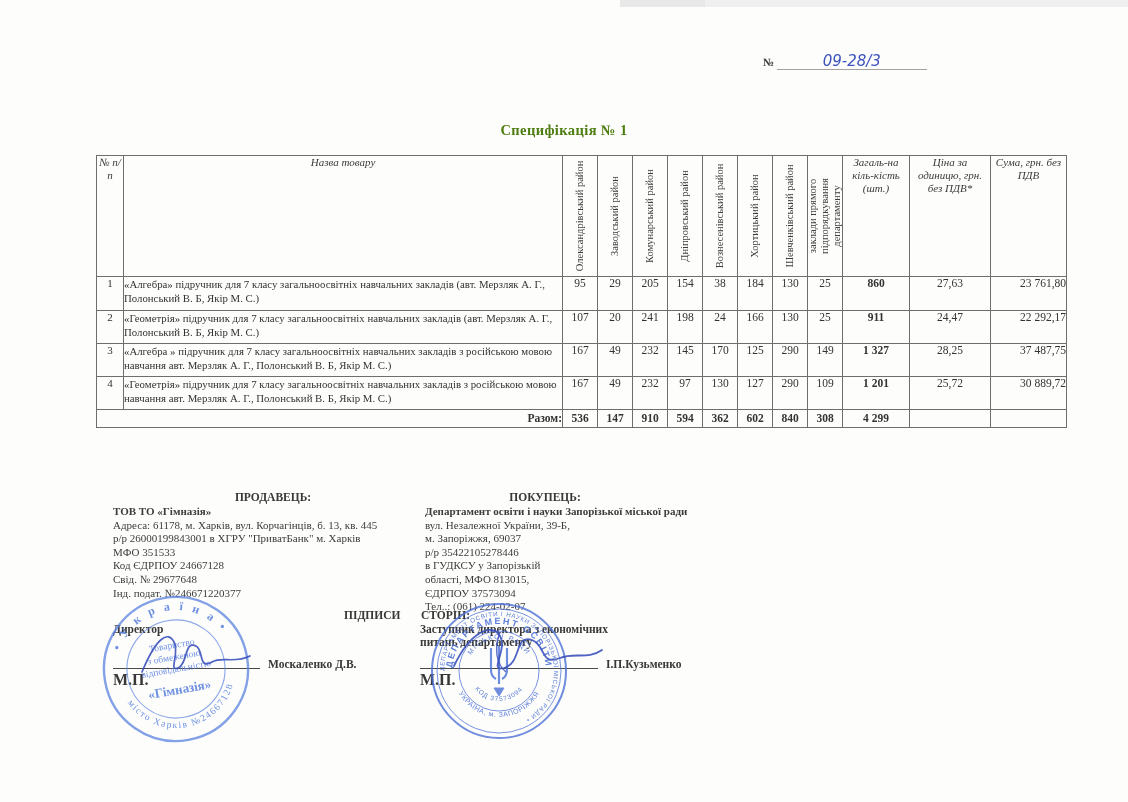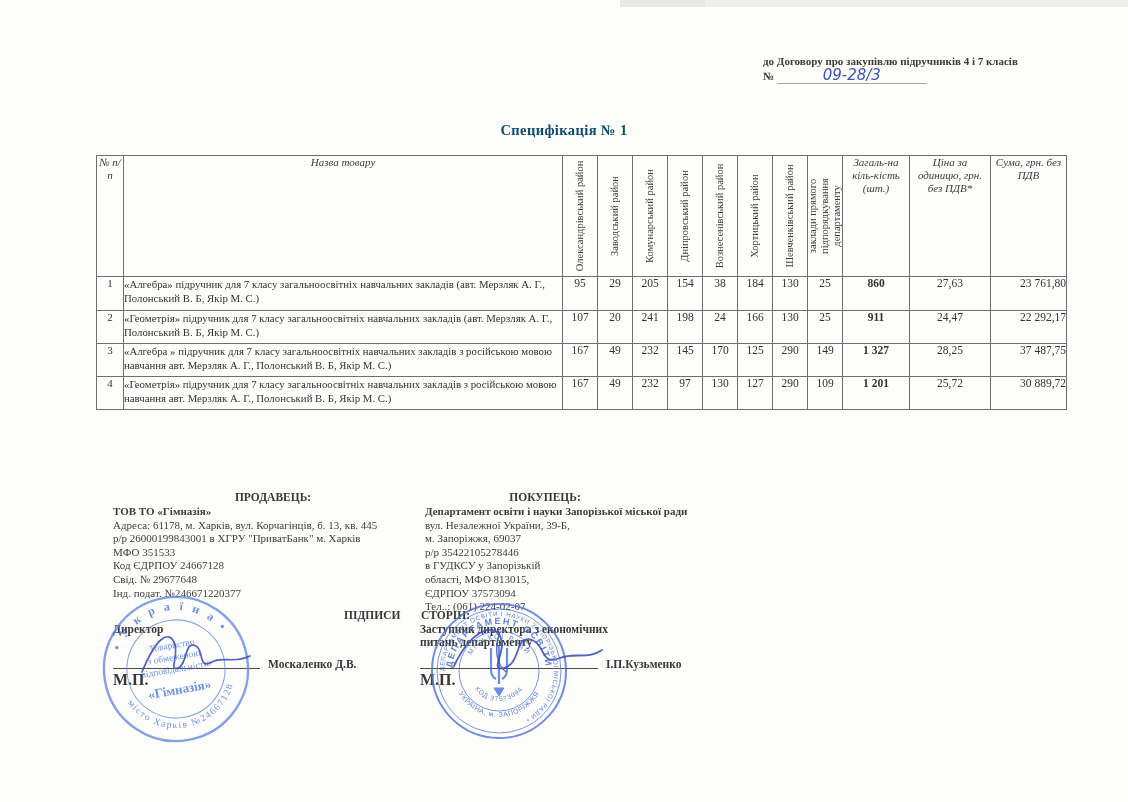--- a/index.html
+++ b/index.html
@@ -11,21 +11,21 @@
   }
   .scan-strip{position:absolute; top:0; left:620px; width:508px; height:7px; background:#f0efef;}
   .scan-strip2{position:absolute; top:0; left:620px; width:85px; height:7px; background:#e9e8e8;}
   .b{font-weight:bold;}
   
   .hdr{position:absolute; left:763px; top:54px; width:330px; font-size:11px; font-weight:bold; color:#3a3a3a; line-height:13px;}
   .hdr-row{position:relative; margin-top:1px;}
   .hand{font-family:"DejaVu Sans", sans-serif; font-style:italic; color:#3c52bd; font-weight:normal;}
   .uline{display:inline-block; border-bottom:1px solid #a3a3a3; text-align:center;}
   .title{position:absolute; left:0; top:122px; width:1128px; text-align:center;
-         font-size:14.5px; font-weight:bold; color:#0c4a6e; letter-spacing:.4px;}
+         font-size:14.5px; font-weight:bold; color:#4d7c0f; letter-spacing:.4px;}
   
   table.spec{position:absolute; left:96px; top:155px; width:970px; border-collapse:collapse; table-layout:fixed;}
   table.spec td, table.spec th{border:1px solid #6e6e6e; padding:0; vertical-align:top; overflow:hidden;}
   table.spec{border:1.5px solid #555;}
   th.hnum, th.hname, th.htot, th.hprice, th.hsum{
      font-style:italic; font-weight:normal; font-size:11px; text-align:center; padding-top:7px; color:#3a3a3a; line-height:13px;}
   th.vcell{position:relative; height:120px;}
   .vtext{position:absolute; left:50%; top:50%; width:112px;
          transform:translate(-50%,-50%) rotate(-90deg);
          font-size:10.5px; font-weight:normal; line-height:12px; text-align:center; color:#3d3d3d;}
@@ -61,21 +61,20 @@
   .ink{position:absolute;}
 </style>
 </head>
 <body>
 
 <div class="page">
   <div class="scan-strip"></div>
   <div class="scan-strip2"></div>
 
   <div class="hdr">
-    <div class="hdr-row">до Договору про закупівлю підручників 4 і 7 класів</div>
     <div class="hdr-row">
       <span>№</span>
       <span class="uline" style="width:150px;"><span class="hand" style="font-size:15px;">09-28/3</span></span>
     </div>
   </div>
 
   <div class="title">Специфікація № 1</div>
 
   <table class="spec">
     <colgroup>
@@ -178,20 +177,34 @@
       <td class="cval">232</td>
       <td class="cval">97</td>
       <td class="cval">130</td>
       <td class="cval">127</td>
       <td class="cval">290</td>
       <td class="cval">109</td>
       <td class="ctot">1 201</td>
       <td class="cprice">25,72</td>
       <td class="csum">30 889,72</td>
     </tr>
+    <tr class="trow">
+      <td class="razom" colspan="2">Разом:</td>
+      <td class="ctot">536</td>
+      <td class="ctot">147</td>
+      <td class="ctot">910</td>
+      <td class="ctot">594</td>
+      <td class="ctot">362</td>
+      <td class="ctot">602</td>
+      <td class="ctot">840</td>
+      <td class="ctot">308</td>
+      <td class="ctot">4 299</td>
+      <td></td>
+      <td></td>
+    </tr>
   </tbody>
     </table>
 
 
   <div class="party-head" style="left:113px; top:491px; width:320px; text-align:center;">ПРОДАВЕЦЬ:</div>
   <div class="party" style="left:113px; top:505px;">
     <div>ТОВ ТО «Гімназія»</div>
     <div>Адреса: 61178, м. Харків, вул. Корчагінців, б. 13, кв. 445</div>
     <div>р/р 26000199843001 в ХГРУ "ПриватБанк" м. Харків</div>
     <div>МФО 351533</div>

